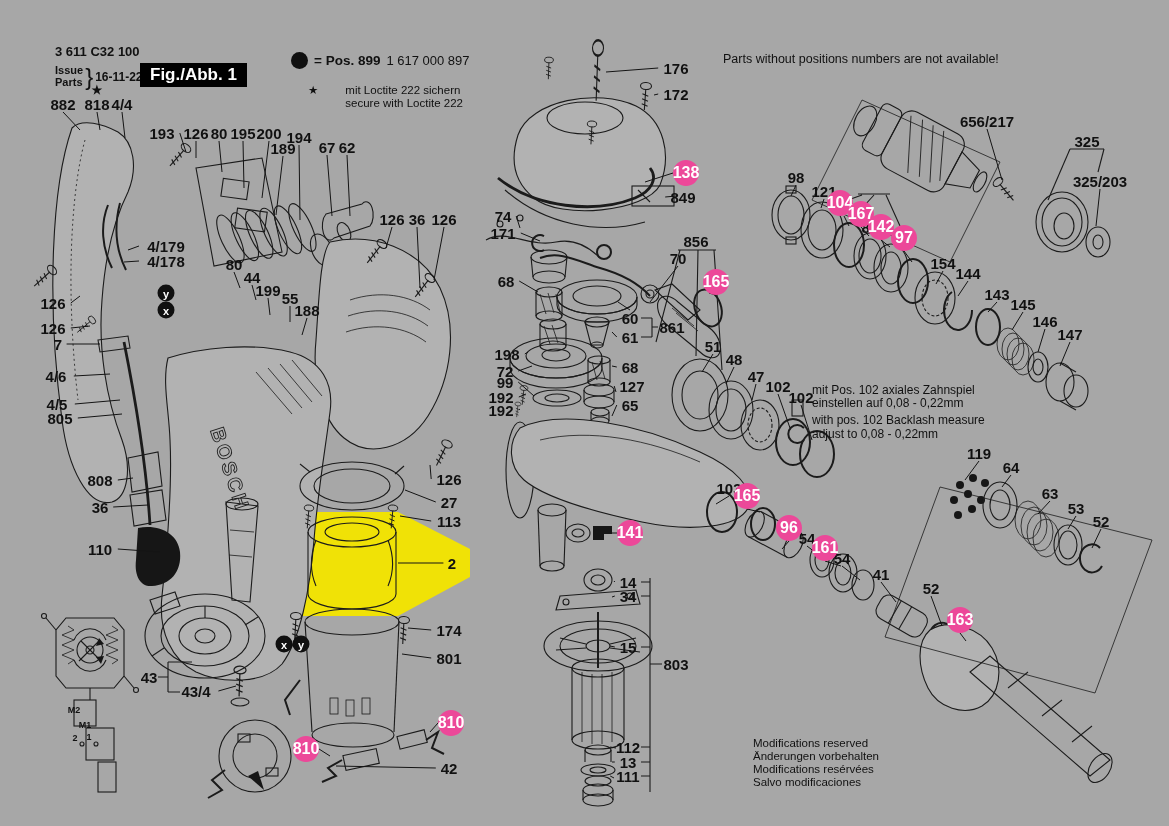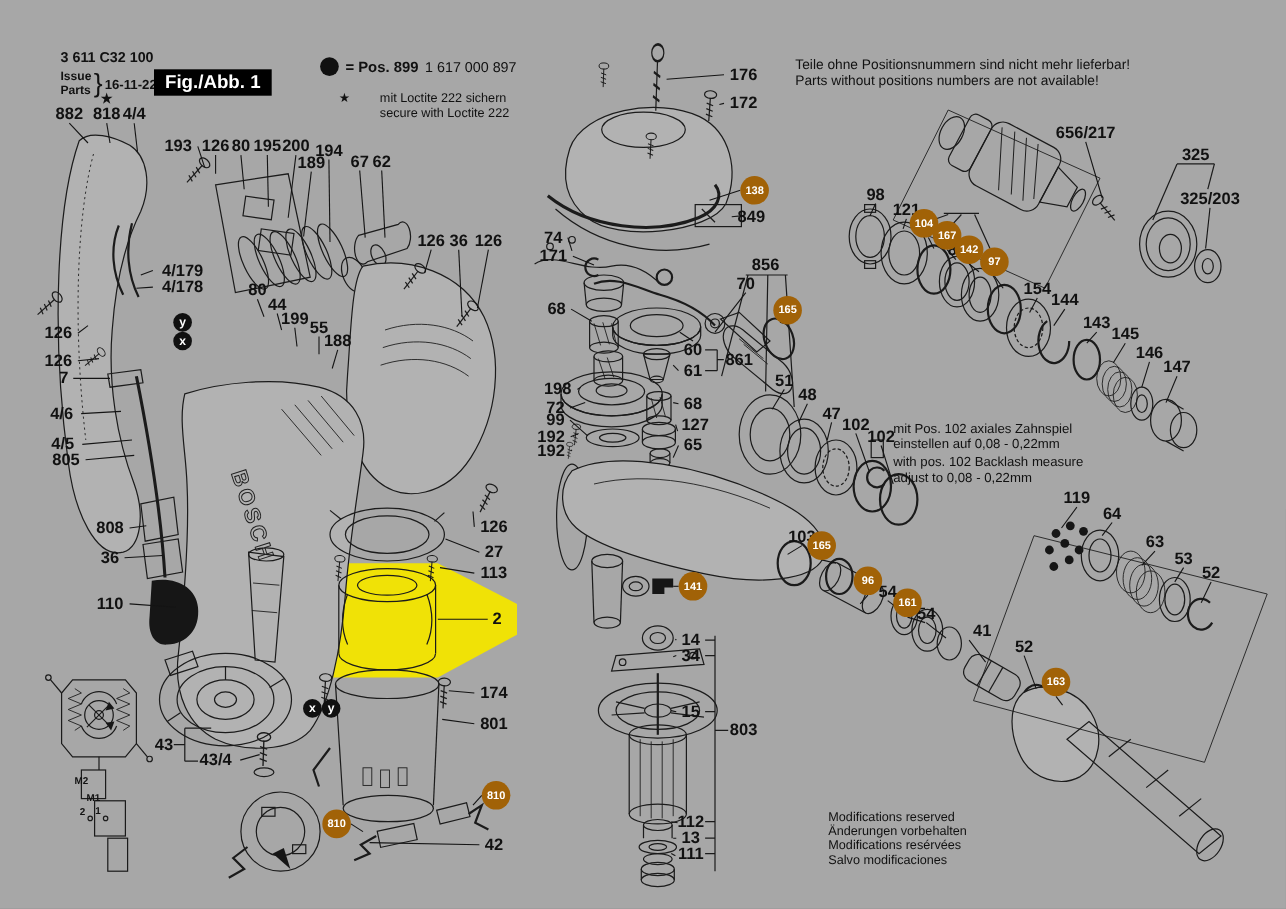--- a/index.html
+++ b/index.html
@@ -11,21 +11,21 @@
   #art .body{fill:#b2b2b2;}
   #art .dark{fill:#161616;stroke:none;}
   #art .sw2{stroke-width:2;}
   #art .sw3{stroke-width:2.8;}
   #art .thin{stroke-width:0.8;}
   #art text{stroke:#222;stroke-width:0.9;fill:none;font-weight:bold;letter-spacing:3px;}
   .ldr{stroke:#141414;stroke-width:1;}
   .co{position:absolute;transform:translate(-50%,-50%);font-weight:bold;white-space:nowrap;z-index:5;}
   .k-p{font-size:15px;}
   .k-t{font-size:9px;}
-  .k-d{width:26px;height:26px;border-radius:50%;background:#a16207;color:#fff;font-size:10px;
+  .k-d{width:26px;height:26px;border-radius:50%;background:#ec4899;color:#fff;font-size:16px;
        display:flex;align-items:center;justify-content:center;}
   .k-s{width:17px;height:17px;border-radius:50%;background:#101010;color:#fff;font-size:11px;
        display:flex;align-items:center;justify-content:center;}
   .star{position:absolute;top:-13px;left:50%;transform:translateX(-50%);font-size:12px;color:#111;}
   .hdr{position:absolute;z-index:6;}
   #doc-number{left:55px;top:44px;font-size:13px;font-weight:bold;}
   #issue-block{left:55px;top:63px;font-size:11px;font-weight:bold;display:flex;align-items:center;gap:2px;}
   #issue-block .brace{font-size:24px;font-weight:normal;}
   #issue-block .date{font-size:12px;}
   #fig-box{left:140px;top:63px;background:#000;color:#fff;font-size:17px;font-weight:bold;padding:2px 10px;}
@@ -555,21 +555,20 @@
   </div>
   <div id="loctite" class="hdr">
     <span>★</span>
     <span style="display:flex;flex-direction:column;margin-left:23px;">
       <span>mit Loctite 222 sichern</span>
       <span>secure with Loctite 222</span>
     </span>
   </div>
 
   <div id="note-tr" class="hdr note">
-    <div>Teile ohne Positionsnummern sind nicht mehr lieferbar!</div>
     <div>Parts without positions numbers are not available!</div>
   </div>
   <div id="note-backlash" class="hdr">
     <div>mit Pos. 102 axiales Zahnspiel</div>
     <div>einstellen auf 0,08 - 0,22mm</div>
     <div class="gap"></div>
     <div>with pos. 102 Backlash measure</div>
     <div>adjust to 0,08 - 0,22mm</div>
   </div>
   <div id="footer-note" class="hdr">
@@ -640,21 +639,21 @@
       <div class="co k-p" style="left: 632px; top: 386px;">127</div>
       <div class="co k-p" style="left: 630px; top: 405px;">65</div>
       <div class="co k-p" style="left: 713px; top: 346px;">51</div>
       <div class="co k-p" style="left: 734px; top: 359px;">48</div>
       <div class="co k-p" style="left: 756px; top: 376px;">47</div>
       <div class="co k-p" style="left: 778px; top: 386px;">102</div>
       <div class="co k-p" style="left: 801px; top: 397px;">102</div>
       <div class="co k-p" style="left: 729px; top: 488px;">103</div>
       <div class="co k-p" style="left: 807px; top: 538px;">54</div>
       <div class="co k-p" style="left: 842px; top: 558px;">54</div>
-      <div class="co k-p" style="left: 881px; top: 574px; margin-left: 12px;">41</div>
+      <div class="co k-p" style="left: 881px; top: 574px;">41</div>
       <div class="co k-p" style="left: 931px; top: 588px;">52</div>
       <div class="co k-p" style="left: 628px; top: 582px;">14</div>
       <div class="co k-p" style="left: 628px; top: 596px;">34</div>
       <div class="co k-p" style="left: 628px; top: 647px;">15</div>
       <div class="co k-p" style="left: 676px; top: 664px;">803</div>
       <div class="co k-p" style="left: 628px; top: 747px;">112</div>
       <div class="co k-p" style="left: 628px; top: 762px;">13</div>
       <div class="co k-p" style="left: 628px; top: 776px;">111</div>
       <div class="co k-p" style="left: 796px; top: 177px;">98</div>
       <div class="co k-p" style="left: 824px; top: 191px;">121</div>

